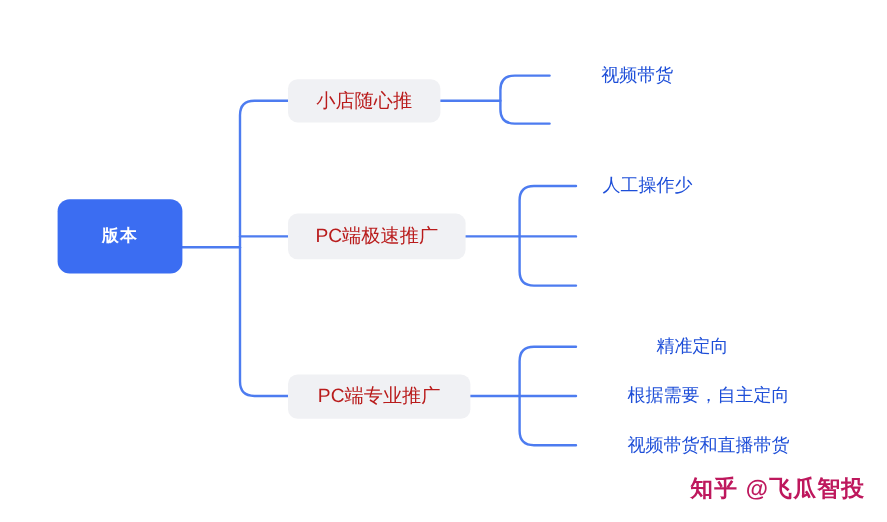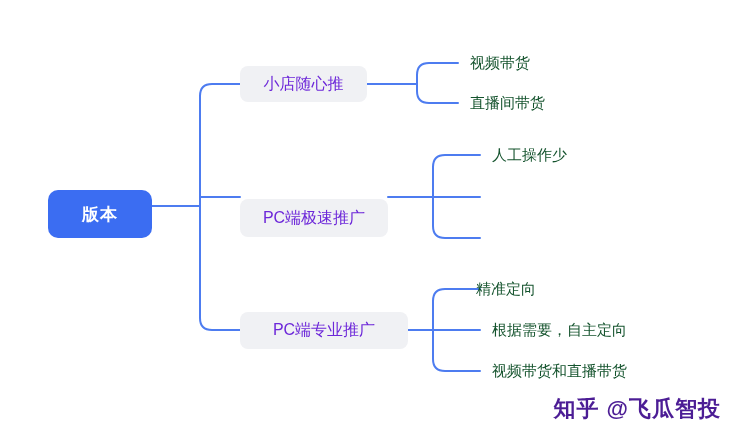--- a/index.html
+++ b/index.html
@@ -11,59 +11,60 @@
     overflow:hidden;
   }
   .connectors{position:absolute;left:0;top:0;width:739px;height:435px;}
   .node{
     position:absolute;
     display:flex;align-items:center;justify-content:center;
     box-sizing:border-box;
     white-space:nowrap;
   }
   .root-node{
-    left:48px;top:190px;width:104px;height:48px;
+    left:48px;top:166px;width:104px;height:62px;
     background:#3b6df2;
     border-radius:10px;
     color:#ffffff;
-    font-size:17px;
+    font-size:14px;
     font-weight:600;
     letter-spacing:1px;
   }
   .branch-node{
     background:#f0f1f4;
     border-radius:8px;
-    color:#6d28d9;
+    color:#b91c1c;
     font-size:16px;
     font-weight:500;
   }
   .branch-1{left:240px;top:66px;width:127px;height:36px;}
-  .branch-2{left:240px;top:178px;width:148px;height:38px;margin-top:21px;}
-  .branch-3{left:240px;top:312px;width:168px;height:37px;}
+  .branch-2{left:240px;top:178px;width:148px;height:38px;}
+  .branch-3{left:240px;top:312px;width:152px;height:37px;}
   .leaf{
     position:absolute;
     transform:translateY(-50%);
-    color:#14532d;
+    color:#1d4ed8;
     font-size:15px;
     white-space:nowrap;
+    margin-left:31px;
   }
   .l-b1-0{left:470px;top:63px;}
   .l-b1-1{left:470px;top:103px;}
-  .l-b2-0{left:492px;top:155px;}
+  .l-b2-0{left:471px;top:155px;}
   .l-b2-1{left:492px;top:197px;}
   .l-b2-2{left:492px;top:238px;}
-  .l-b3-0{left:476px;top:289px;font-family:Liberation Mono, monospace;}
+  .l-b3-0{left:516px;top:289px;font-family:Liberation Mono, monospace;}
   .l-b3-1{left:492px;top:330px;}
   .l-b3-2{left:492px;top:371px;}
   .watermark{
     position:absolute;
     right:18px;top:394px;
-    font-size:22px;
+    font-size:19px;
     font-weight:700;
-    color:#4c1d95;
+    color:#be185d;
     text-shadow:1px 1px 1px rgba(255,255,255,0.9);
     letter-spacing:1px;
     white-space:nowrap;
   }
 </style>
 </head>
 <body>
 
 <div class="canvas">
 
@@ -83,21 +84,20 @@
     <path d="M480 289 H445 Q433 289 433 301 V359 Q433 371 445 371 H480"></path>
   </svg>
 
   <div class="node root-node">版本</div>
 
   <div class="node branch-node branch-1">小店随心推</div>
   <div class="node branch-node branch-2">PC端极速推广</div>
   <div class="node branch-node branch-3">PC端专业推广</div>
 
   <div class="leaf l-b1-0">视频带货</div>
-  <div class="leaf l-b1-1">直播间带货</div>
 
   <div class="leaf l-b2-0">人工操作少</div>
 
   <div class="leaf l-b3-0">精准定向</div>
   <div class="leaf l-b3-2">视频带货和直播带货</div>
   <div class="leaf l-b3-1">根据需要，自主定向</div>
 
   <div class="watermark">知乎 @飞瓜智投</div>
 
 </div>

